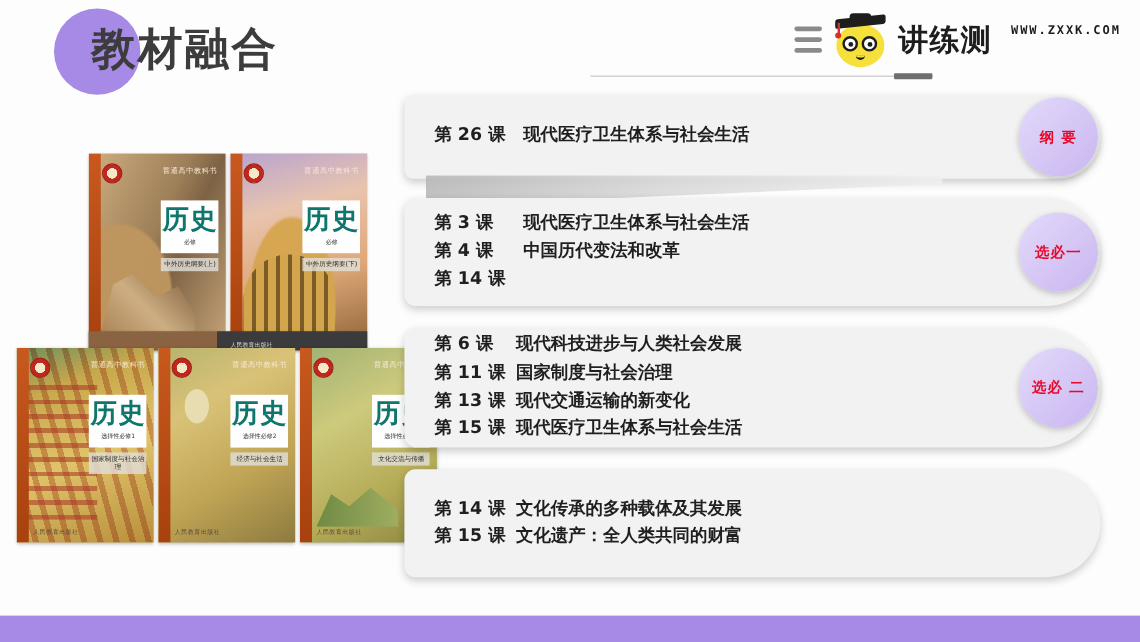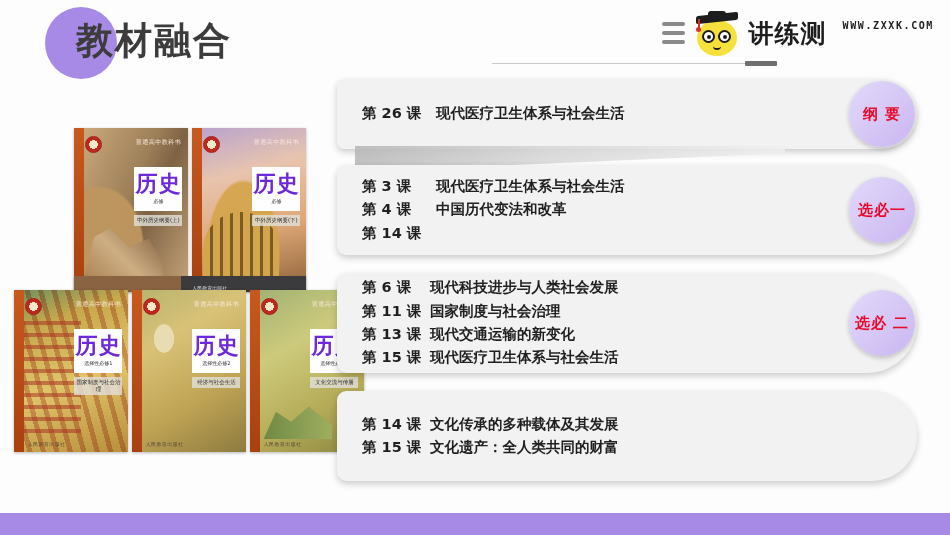--- a/index.html
+++ b/index.html
@@ -109,21 +109,21 @@
   .book .label{
     position:absolute; right:4%; top:6%; width:44%; text-align:center;
     font-size:6px; color:#f5e6d8; letter-spacing:.5px;
   }
   .book .title-box{
     position:absolute; right:5%; top:24%; width:42%; height:27%;
     background:#fefefe; display:flex; flex-direction:column;
     align-items:center; justify-content:center;
   }
   .book .title-box .big{
-    font-size:22px; font-weight:bold; color:#6d28d9; line-height:1;
+    font-size:22px; font-weight:bold; color:#0f766e; line-height:1;
     letter-spacing:1px;
   }
   .book .title-box .small{ font-size:5px; color:#333; margin-top:3px; }
   .book .sub{
     position:absolute; right:5%; top:54%; width:42%; text-align:center;
     font-size:5.5px; color:#2a2a2a;
     background:rgba(225,222,215,.82); padding:2px 0;
   }
   .book .pub{
     position:absolute; left:12%; bottom:3%;
@@ -225,21 +225,21 @@
   }
   .lesson{ display:inline-block; width:68px; }
   .lesson-wide{ width:74px; }
   .badge{
     position:absolute; right:2px; top:50%;
     transform:translateY(-50%);
     width:66px; height:66px; border-radius:50%;
     background:linear-gradient(135deg,#e2d9fa 0%,#d5c6f5 55%,#c9b6f0 100%);
     box-shadow:0 2px 5px rgba(0,0,0,.22);
     display:flex; align-items:center; justify-content:center;
-    font-size:15px; font-weight:bold; color:#e8092a;
+    font-size:12px; font-weight:bold; color:#e8092a;
     letter-spacing:1px;
     font-family:"DejaVu Sans","Liberation Sans",sans-serif;
     text-align:center;
   }
 
   
   #ribbon{
     position:absolute; left:355px; top:146px; width:430px; height:26px;
     background:linear-gradient(105deg,#b5b5b5 0%,#d6d6d6 45%,#f0f0f0 100%);
     clip-path:polygon(0 0,100% 0,100% 28%,0 100%);

